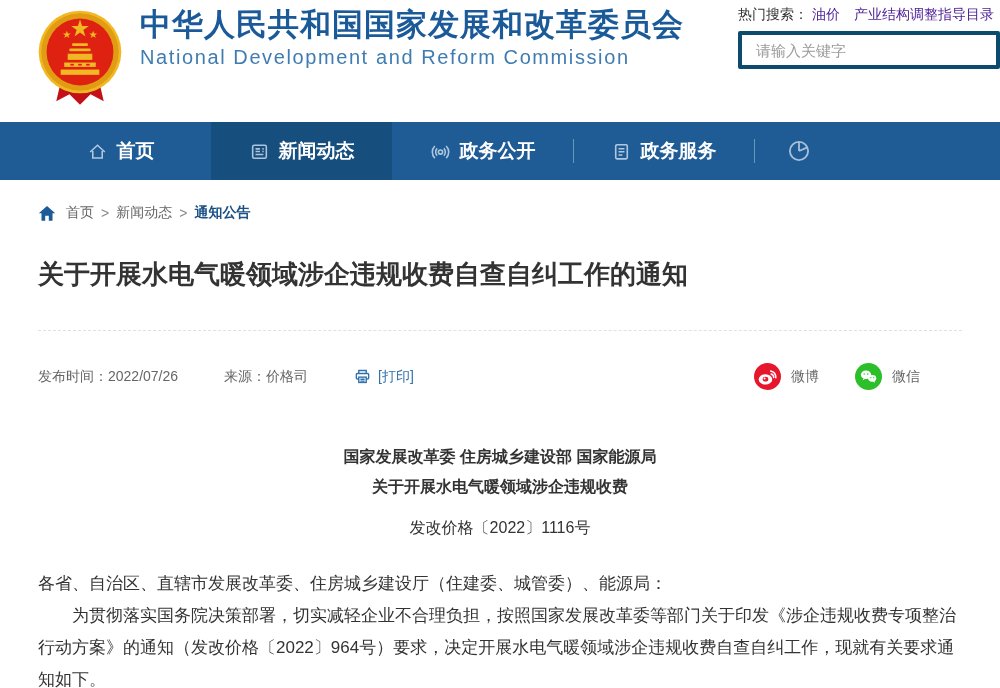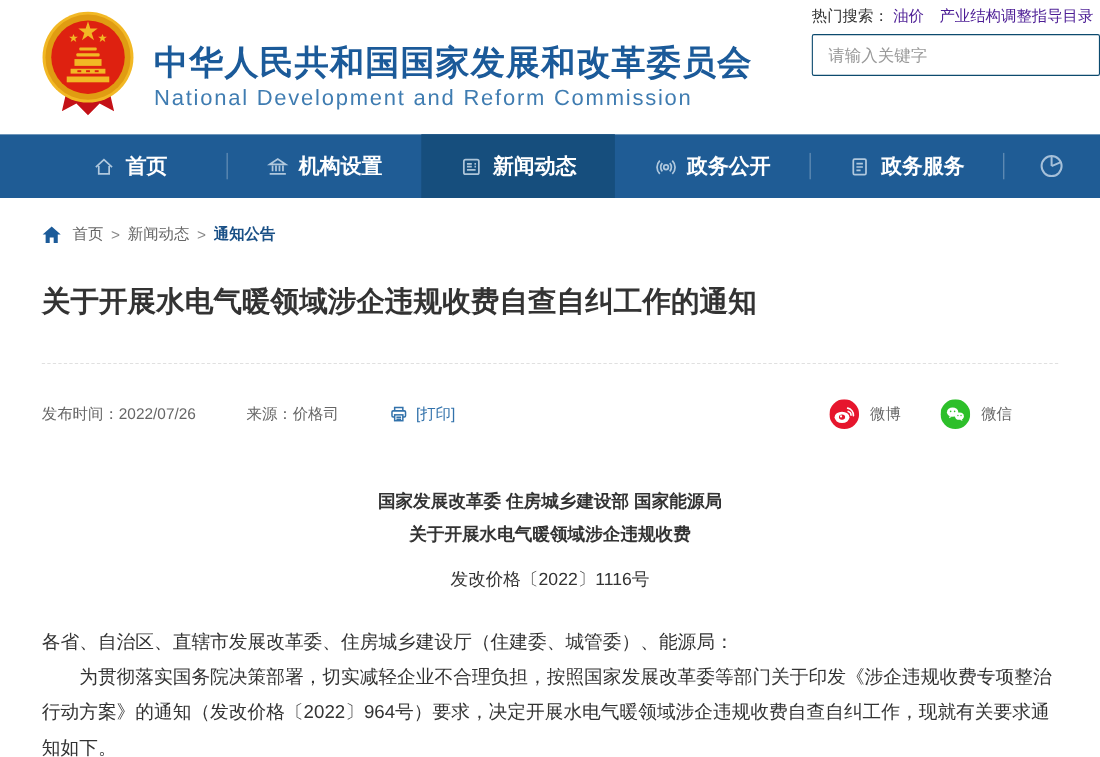--- a/index.html
+++ b/index.html
@@ -3,29 +3,29 @@
 <meta charset="utf-8">
 <style>
   * { margin:0; padding:0; box-sizing:border-box; }
   html,body { background:#fff; }
   body { width:1000px; height:688px; overflow:hidden; position:relative;
          font-family:"Liberation Sans","DejaVu Sans",sans-serif; }
 
   
   .site-header { position:relative; width:1000px; height:122px; background:#fff; }
   .emblem { position:absolute; left:36px; top:8px; }
-  .titles { position:absolute; left:140px; top:40px; }
+  .titles { position:absolute; left:140px; top:8px; }
   .title-cn { font-size:31px; font-weight:bold; color:#1b5a99; letter-spacing:1px; line-height:34px; }
   .title-en { font-size:20px; color:#3f7cb1; letter-spacing:1.6px; line-height:26px; margin-top:2px; }
   .header-right { position:absolute; left:738px; top:4px; width:300px; }
   .hot-search { font-size:14px; color:#333; white-space:nowrap; line-height:20px; }
   .hot-search a { color:#4c1d95; text-decoration:none; margin-left:14px; }
   .hot-search a:first-of-type { margin-left:4px; }
   .search-box { margin-top:7px; }
-  .search-box input { width:262px; height:38px; border:1px solid #0c4a6e; border-radius:2px;
+  .search-box input { width:262px; height:38px; border:4px solid #0c4a6e; border-radius:2px;
         padding:0 14px; font-size:15px; color:#333; outline:none;
         font-family:"Liberation Sans","DejaVu Sans",sans-serif; }
   .search-box input::placeholder { color:#9a9a9a; }
 
   
   .main-nav { width:1000px; height:58px; background:#1f5c95; display:flex; padding-left:30px; }
   .nav-item { width:181px; height:58px; display:flex; align-items:center; justify-content:center;
         color:#fff; font-size:19px; font-weight:bold; cursor:pointer; position:relative; }
   .nav-item .nicon { margin-right:9px; display:flex; opacity:.8; }
   .nav-item.divided::before { content:""; position:absolute; left:0; top:17px; height:24px;
@@ -102,30 +102,20 @@
 
 <nav class="main-nav">
   <div class="nav-item">
     <span class="nicon">
       <svg width="21" height="21" viewBox="0 0 20 20" fill="none" stroke="#d5e3f0" stroke-width="1.5">
         <path d="M3 10.5 L10 4 L17 10.5"></path>
           <path d="M5.5 9.5 V16.2 H14.5 V9.5"></path>
       </svg>
     </span>
     <span>首页</span>
-  </div>
-  <div class="nav-item divided">
-    <span class="nicon">
-      <svg width="21" height="21" viewBox="0 0 20 20" fill="none" stroke="#d5e3f0" stroke-width="1.5">
-        <path d="M3.2 8 L10 3.5 L16.8 8 Z"></path>
-          <path d="M5.5 9v5 M8.5 9v5 M11.5 9v5 M14.5 9v5"></path>
-          <path d="M3 16.3h14"></path>
-      </svg>
-    </span>
-    <span>机构设置</span>
   </div>
   <div class="nav-item active">
     <span class="nicon">
       <svg width="21" height="21" viewBox="0 0 20 20" fill="none" stroke="#d5e3f0" stroke-width="1.5">
         <rect x="3.5" y="4" width="13" height="12.5" rx="1.5"></rect>
         <path d="M6.2 7.5h4.2 M6.2 10h4.2 M6.2 12.8h7.5 M12.7 7.5h1.3 M12.7 10h1.3"></path>
       </svg>
     </span>
     <span>新闻动态</span>
   </div>

